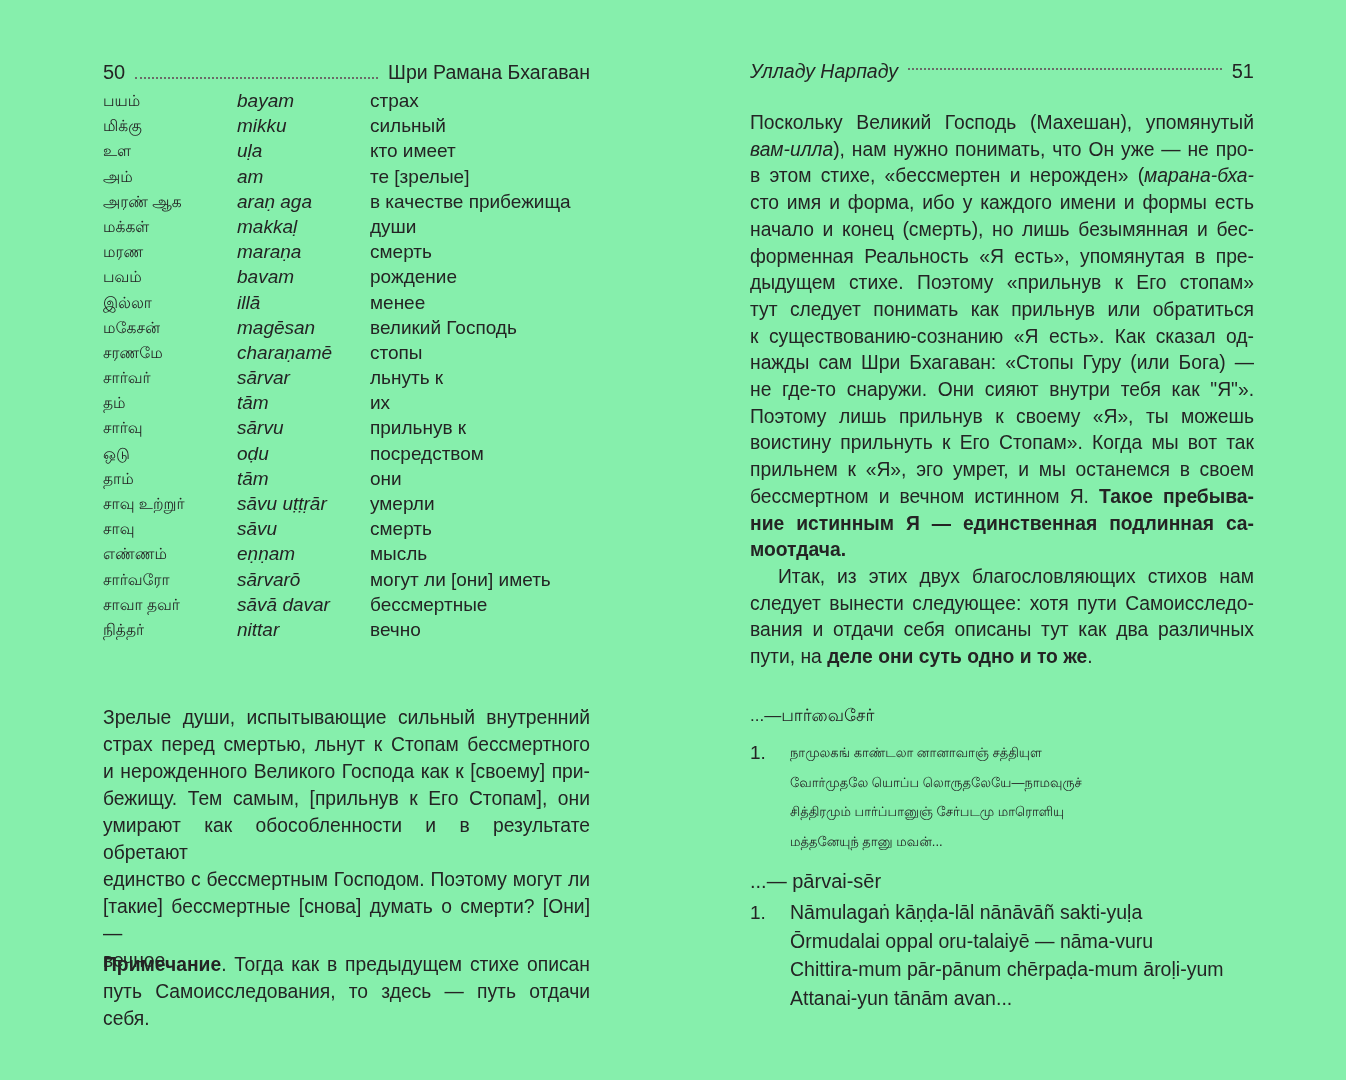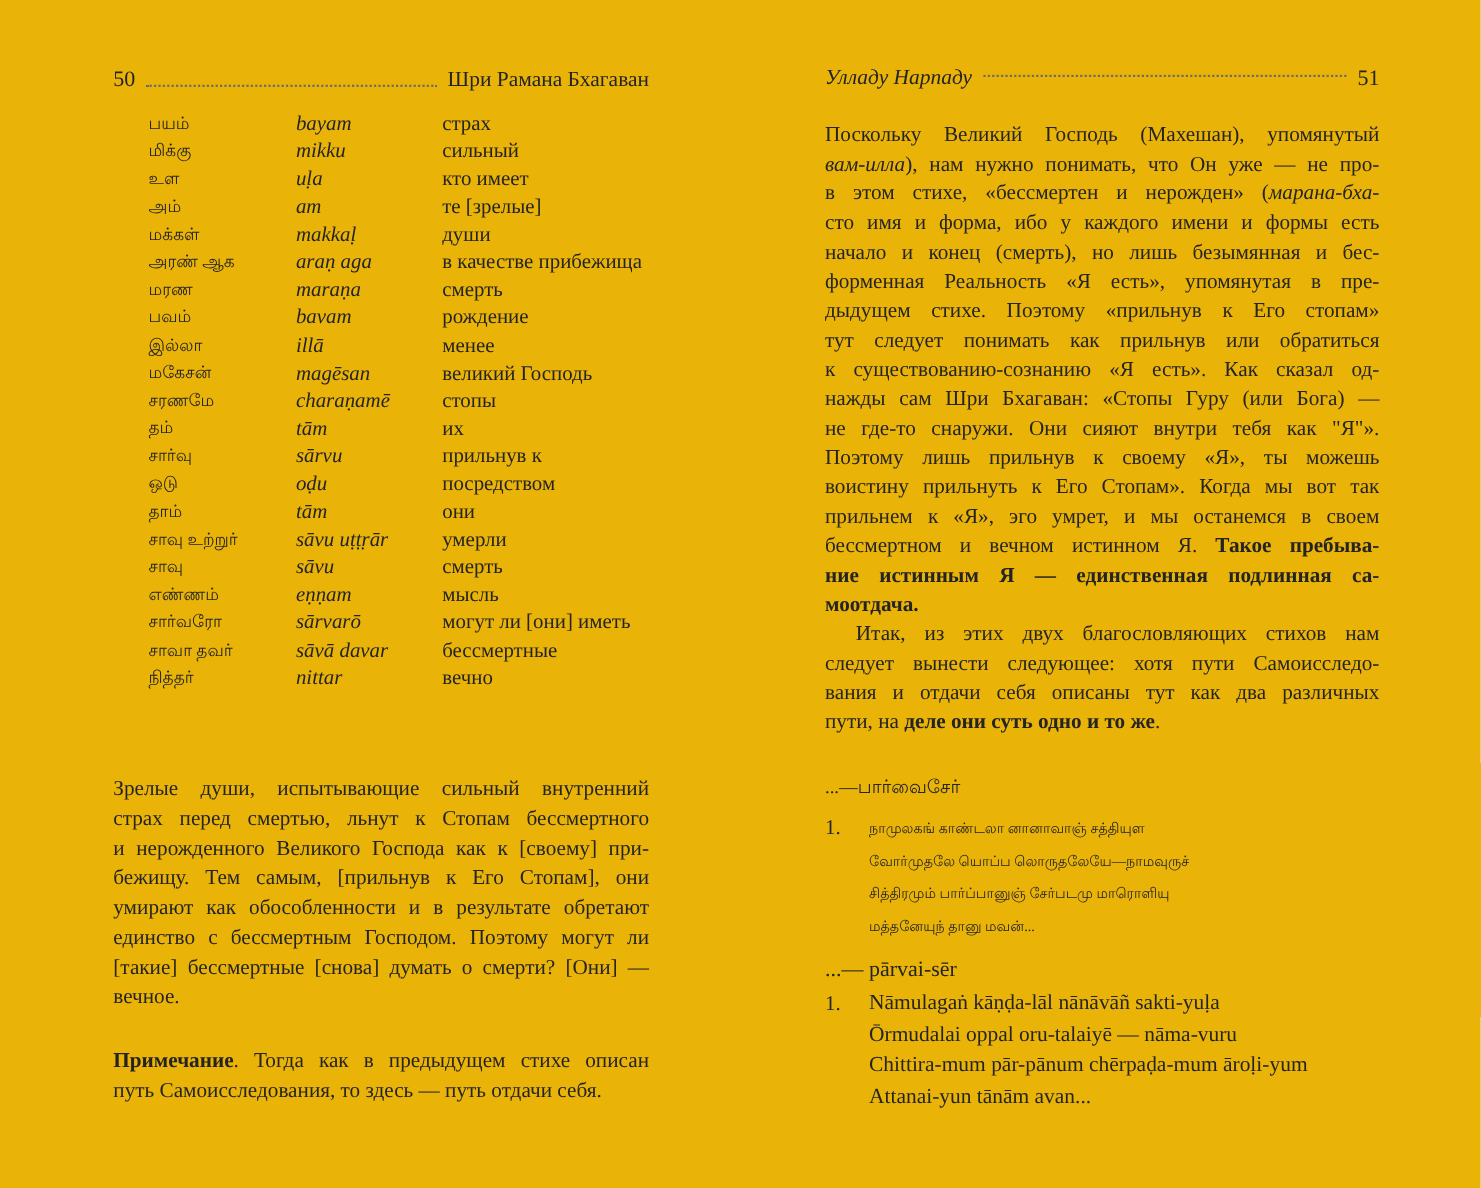--- a/index.html
+++ b/index.html
@@ -1,39 +1,39 @@
 <!DOCTYPE html>
 <html><head>
 <meta charset="utf-8">
 <style>
   html,body{margin:0;padding:0;background:#e8e8e6;}
   .scan{
     position:relative;
     width:1346px;height:1080px;
-    background:#eab308;
+    background:#86efac;
     color:#242424;
-    font-family:Liberation Serif, serif;
+    font-family:Liberation Sans, sans-serif;
     overflow:hidden;
   }
   
   .pghead{
     position:absolute;top:58px;height:26px;
     display:flex;align-items:flex-end;
     font-size:19.5px;
   }
   .pghead .leader{
     flex:1;height:0;
     border-bottom:2px dotted #6b6b68;
     margin:0 10px 5px 10px;
   }
   .pgnum{font-size:20px;}
   .runtitle{white-space:nowrap;}
   .runtitle.it{font-style:italic;}
   
-  .wtable{position:absolute;left:103px;top:100px;width:487px;margin-left:32px;}
+  .wtable{position:absolute;left:103px;top:88px;width:487px;}
   .wrow{display:grid;grid-template-columns:134px 133px 1fr;height:25.2px;}
   .wcell{white-space:nowrap;line-height:25.2px;}
   .wcell.ta{font-size:15.5px;}
   .wcell.tr{font-style:italic;font-size:19px;}
   .wcell.ru{font-size:19px;}
   
   .flow{position:absolute;}
   .jline{
     text-align:justify;text-align-last:justify;
     font-size:19.3px;line-height:27px;
@@ -90,30 +90,30 @@
           <span class="wcell ta">உள</span>
           <span class="wcell tr">uḷa</span>
           <span class="wcell ru">кто имеет</span>
         </div>
         <div class="wrow">
           <span class="wcell ta">அம்</span>
           <span class="wcell tr">am</span>
           <span class="wcell ru">те [зрелые]</span>
         </div>
         <div class="wrow">
+          <span class="wcell ta">அரண் ஆக</span>
+          <span class="wcell tr">araṇ aga</span>
+          <span class="wcell ru">в качестве прибежища</span>
+        </div>
+        <div class="wrow">
           <span class="wcell ta">மக்கள்</span>
           <span class="wcell tr">makkaḷ</span>
           <span class="wcell ru">души</span>
         </div>
         <div class="wrow">
-          <span class="wcell ta">அரண் ஆக</span>
-          <span class="wcell tr">araṇ aga</span>
-          <span class="wcell ru">в качестве прибежища</span>
-        </div>
-        <div class="wrow">
           <span class="wcell ta">மரண</span>
           <span class="wcell tr">maraṇa</span>
           <span class="wcell ru">смерть</span>
         </div>
         <div class="wrow">
           <span class="wcell ta">பவம்</span>
           <span class="wcell tr">bavam</span>
           <span class="wcell ru">рождение</span>
         </div>
         <div class="wrow">
@@ -123,20 +123,25 @@
         </div>
         <div class="wrow">
           <span class="wcell ta">மகேசன்</span>
           <span class="wcell tr">magēsan</span>
           <span class="wcell ru">великий Господь</span>
         </div>
         <div class="wrow">
           <span class="wcell ta">சரணமே</span>
           <span class="wcell tr">charaṇamē</span>
           <span class="wcell ru">стопы</span>
+        </div>
+        <div class="wrow">
+          <span class="wcell ta">சார்வர்</span>
+          <span class="wcell tr">sārvar</span>
+          <span class="wcell ru">льнуть к</span>
         </div>
         <div class="wrow">
           <span class="wcell ta">தம்</span>
           <span class="wcell tr">tām</span>
           <span class="wcell ru">их</span>
         </div>
         <div class="wrow">
           <span class="wcell ta">சார்வு</span>
           <span class="wcell tr">sārvu</span>
           <span class="wcell ru">прильнув к</span>

